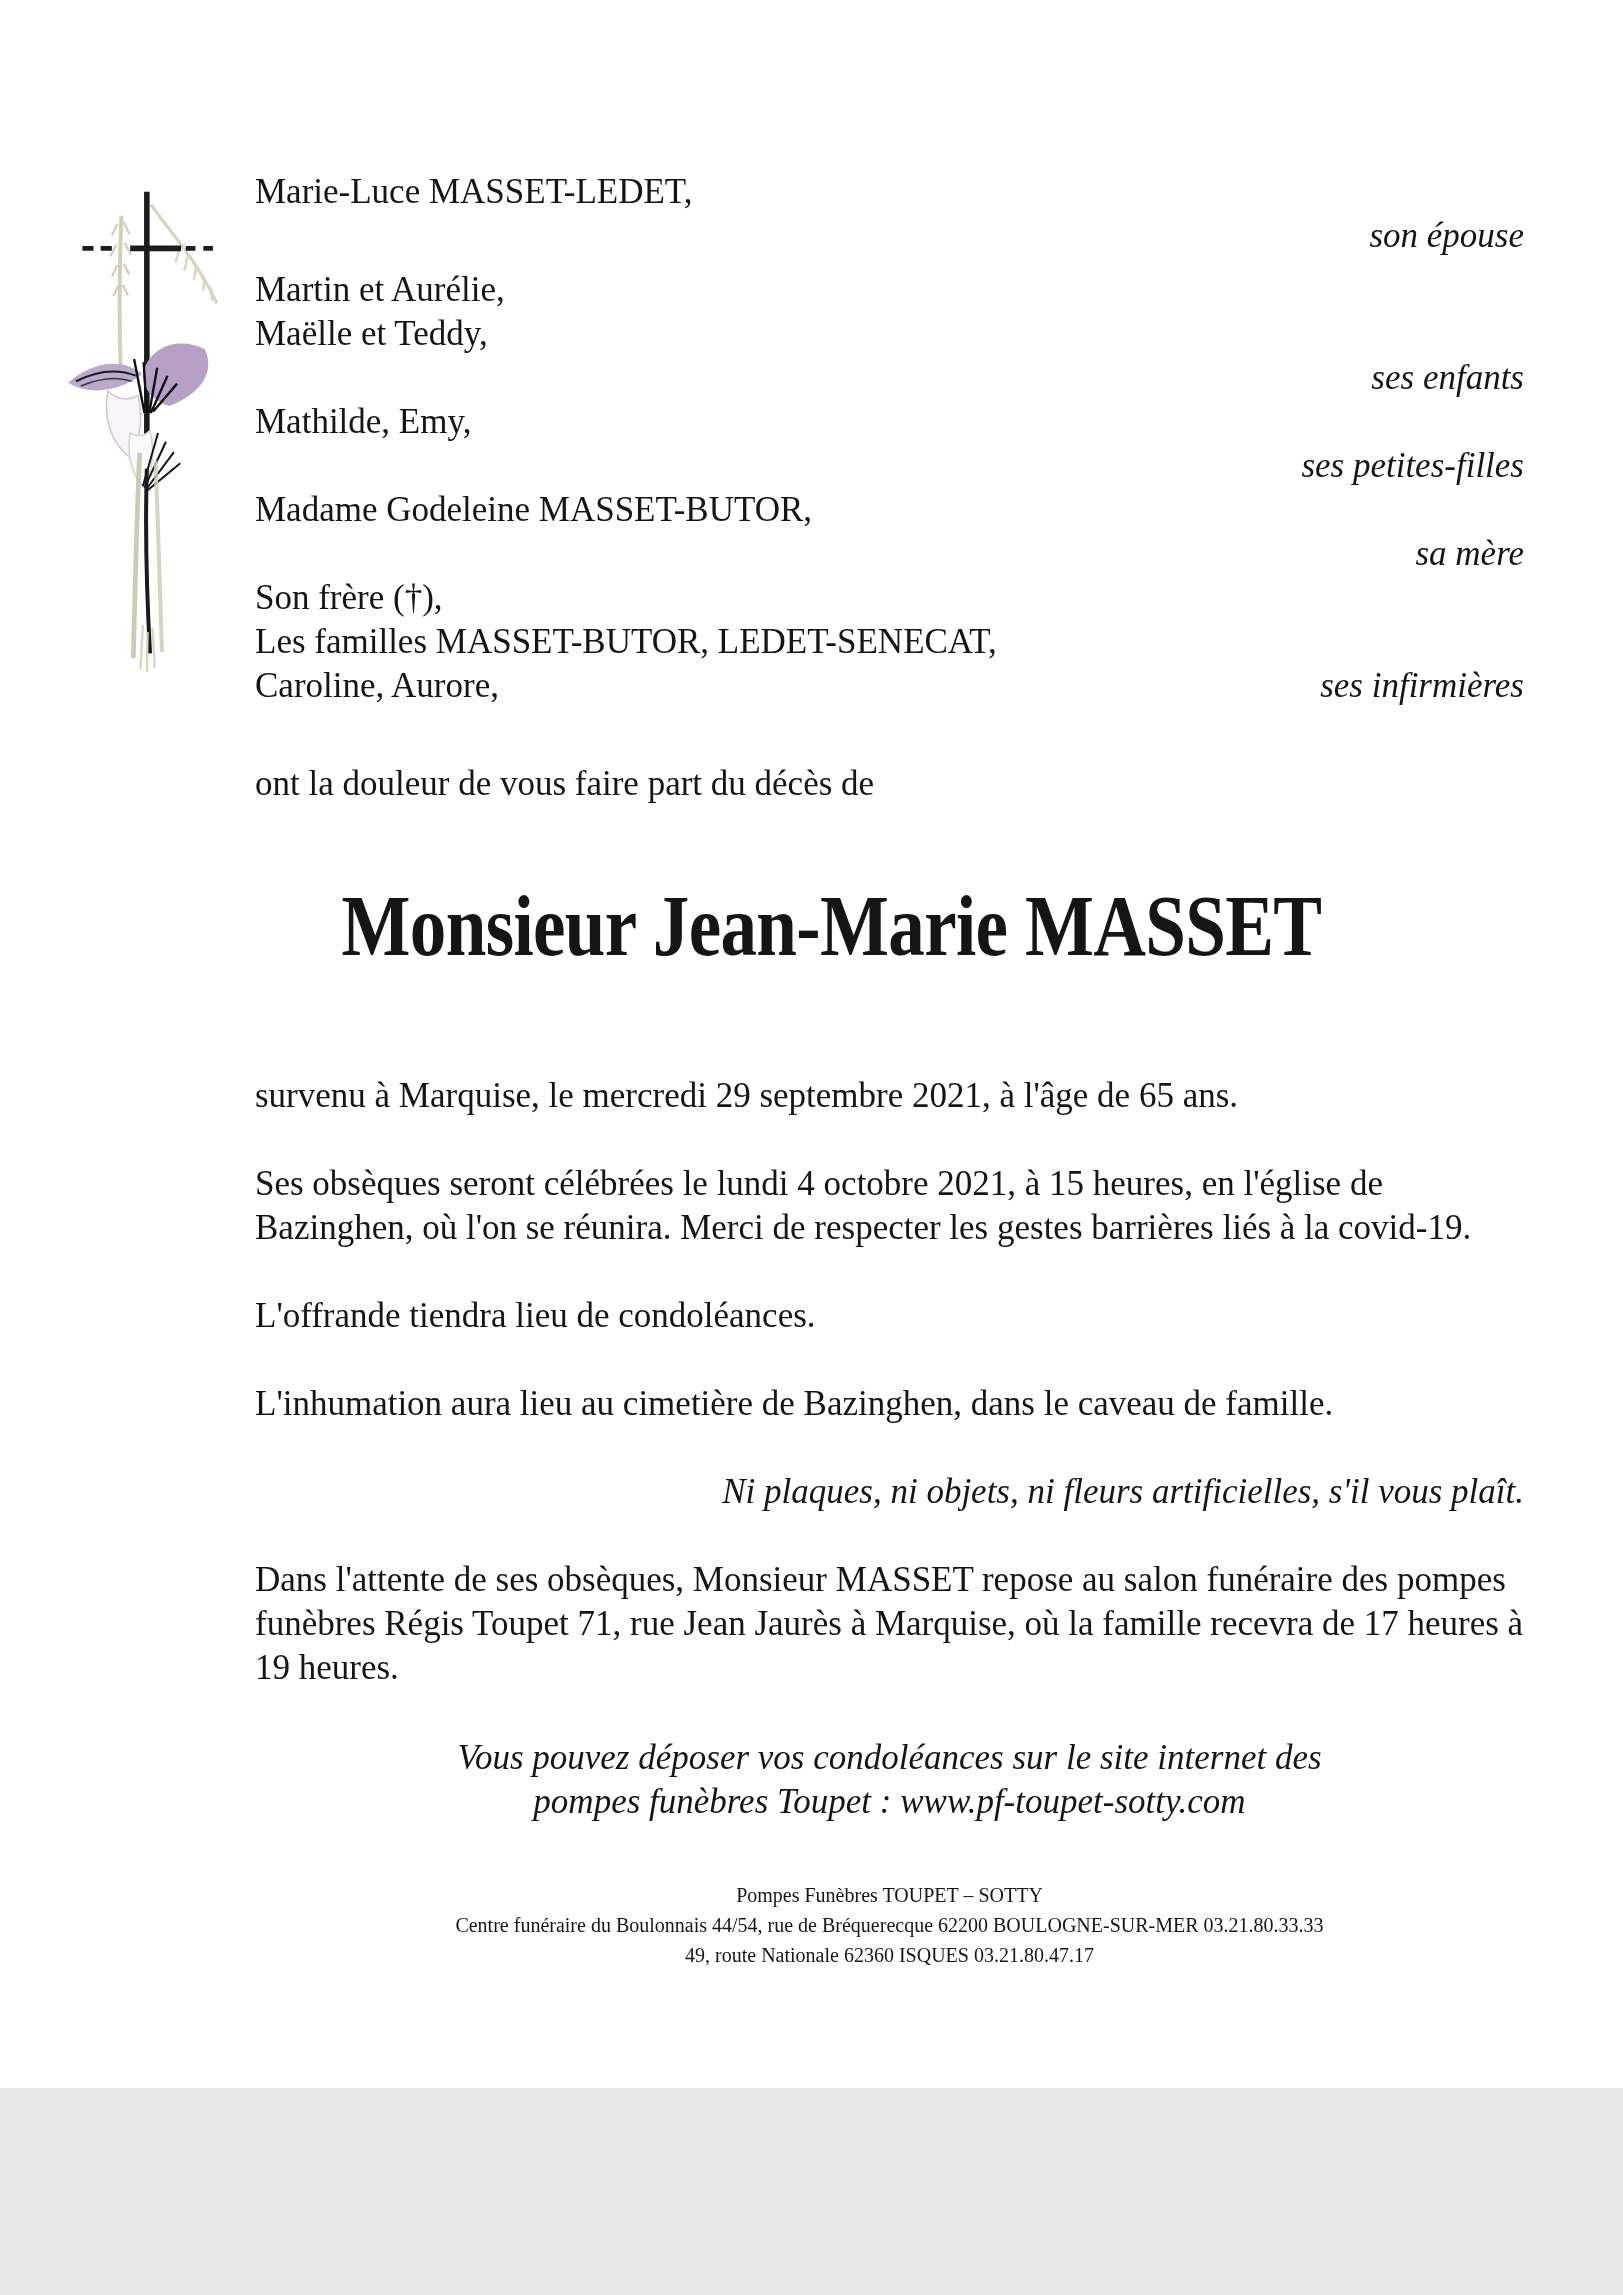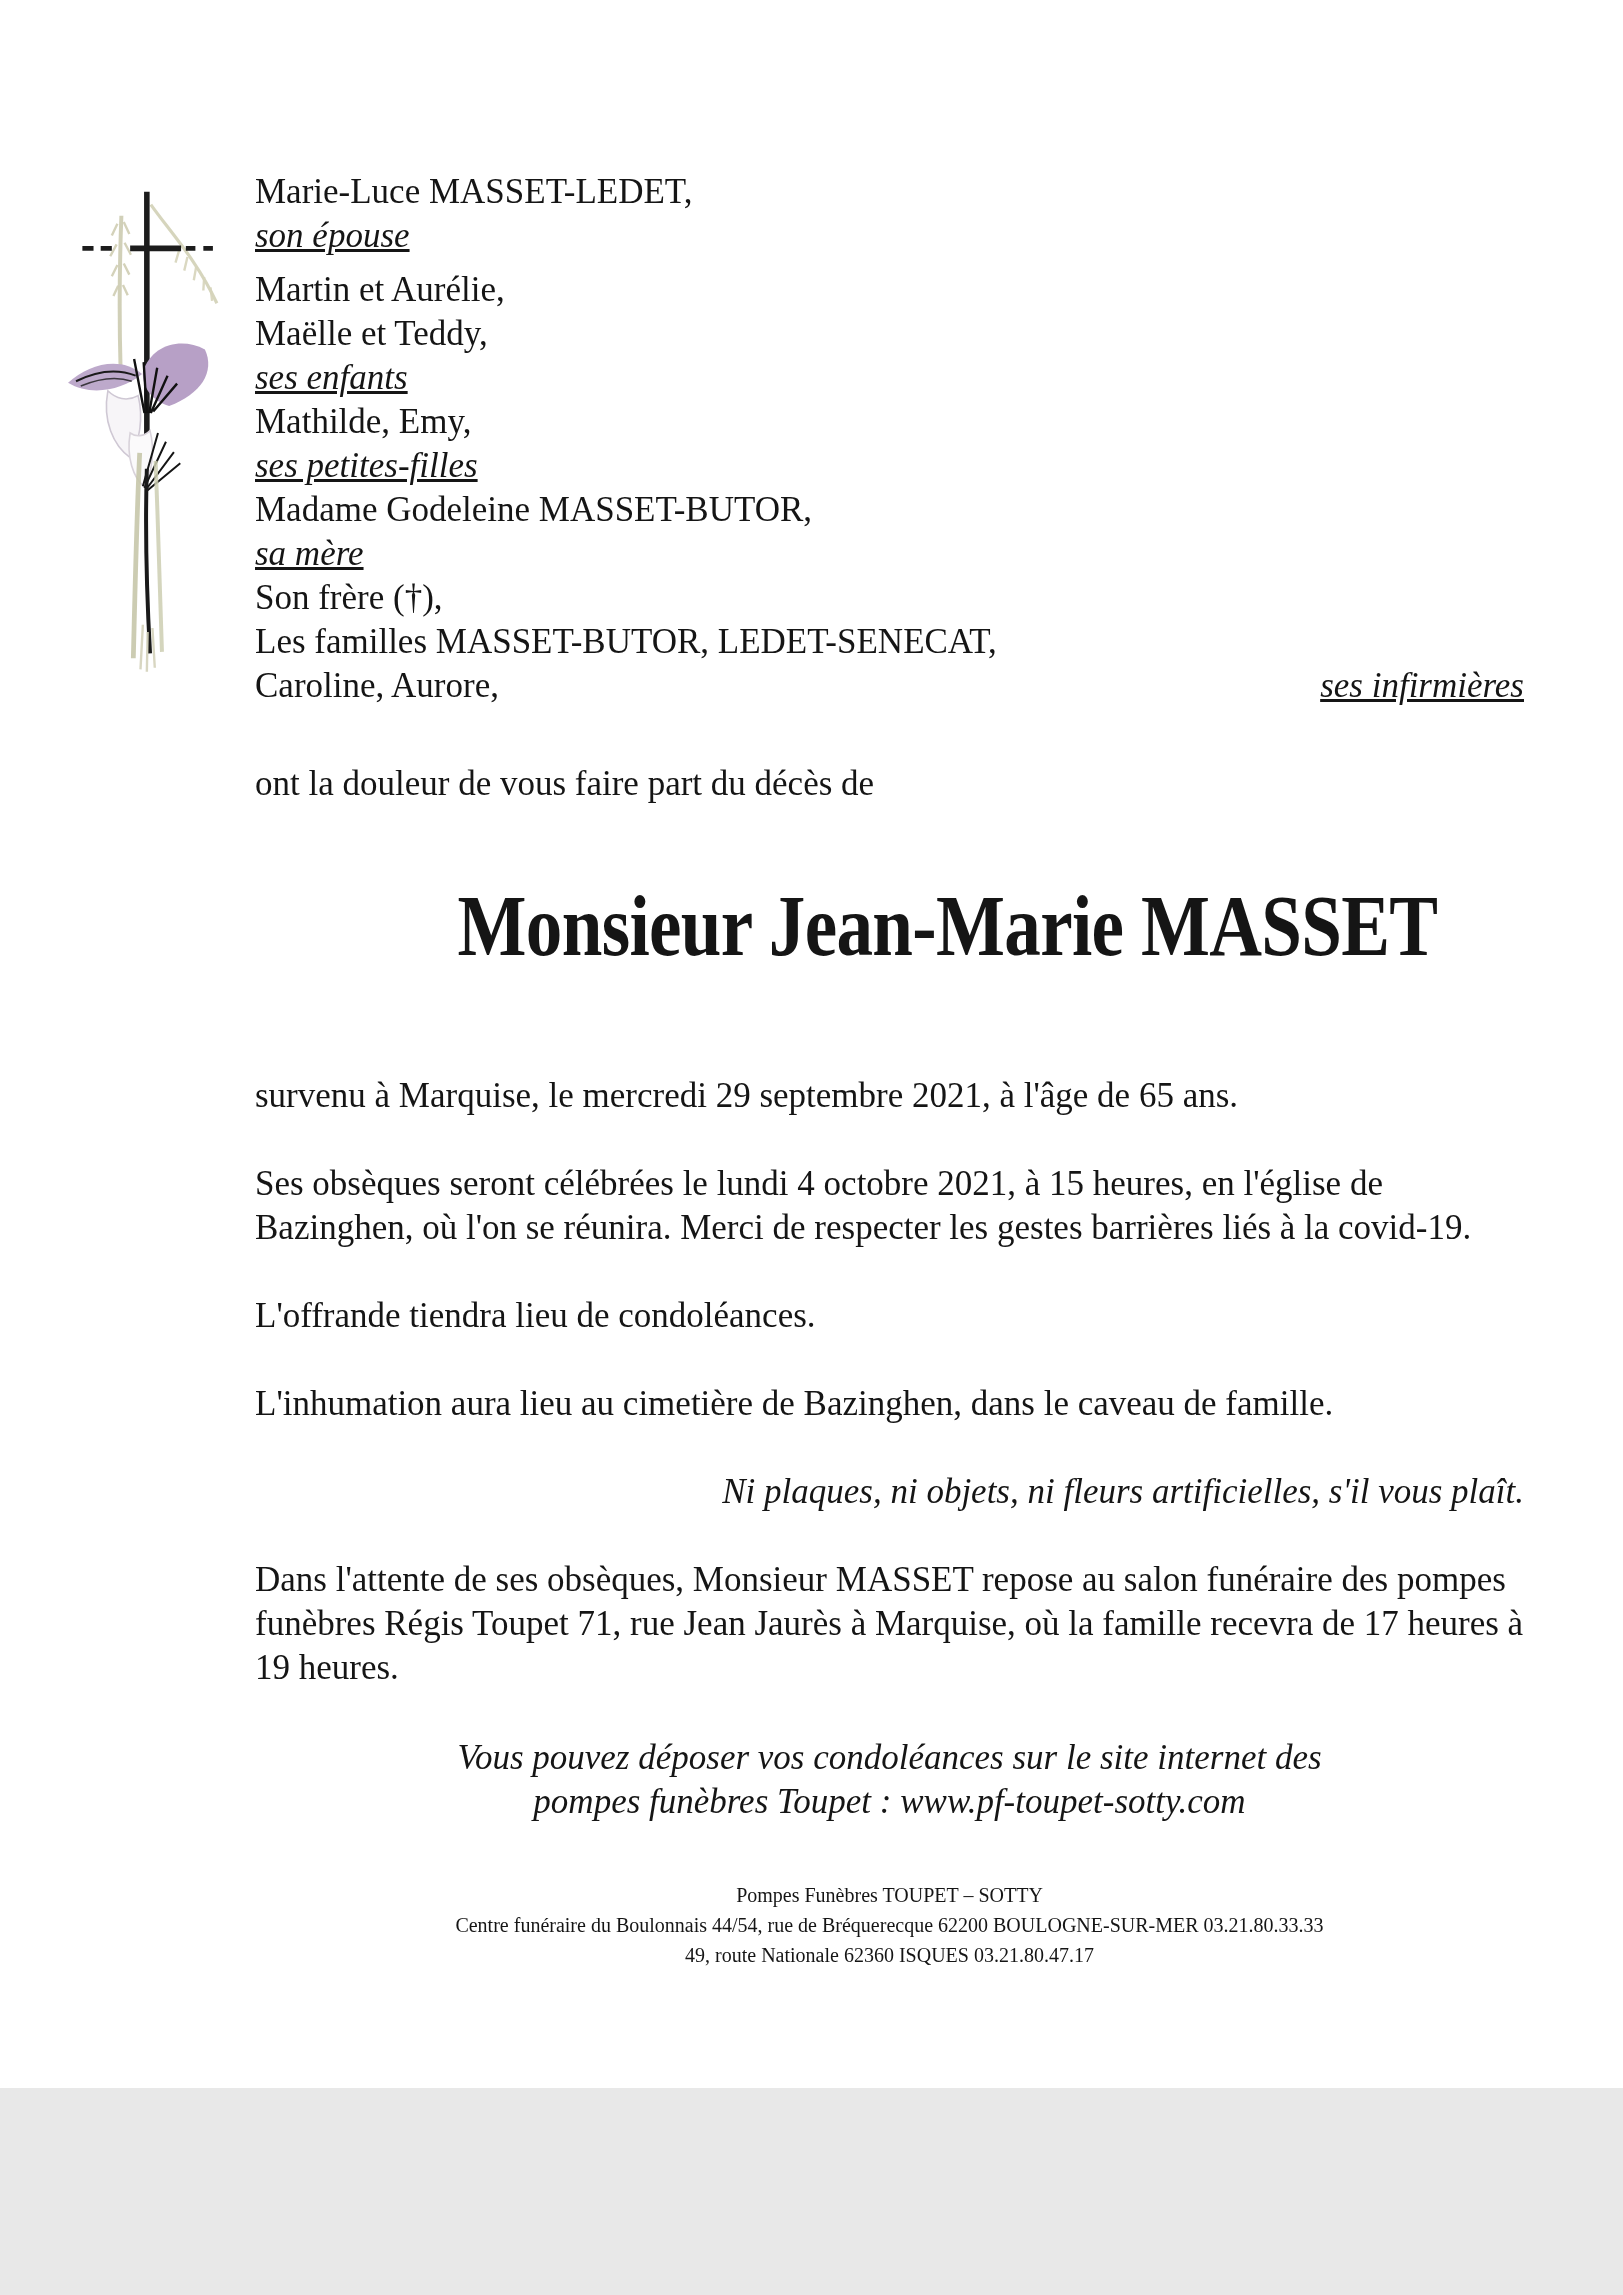--- a/index.html
+++ b/index.html
@@ -24,27 +24,27 @@
   }
   .content {
     position: absolute;
     left: 255px;
     right: 100px;
     top: 0;
     padding-top: 170px;
   }
   p { margin: 0; }
   .name-line { text-align: left; }
-  .relation { font-style: italic; text-decoration: underline; }
+  .relation { text-align: right; font-style: italic; }
   .group-2 { margin-top: 9.6px; }
   .inline-row { display: flex; justify-content: space-between; align-items: baseline; }
   .intro { margin-top: 54px; }
   .deceased {
     margin: 76px 0 0 0;
-    text-align: right;
+    text-align: left;
     font-size: 86px;
     line-height: 88px;
     font-weight: bold;
     white-space: nowrap;
   }
   .deceased-inner {
     display: inline-block;
     transform: scaleX(0.85);
     transform-origin: 50% 50%;
     letter-spacing: -0.8px;

